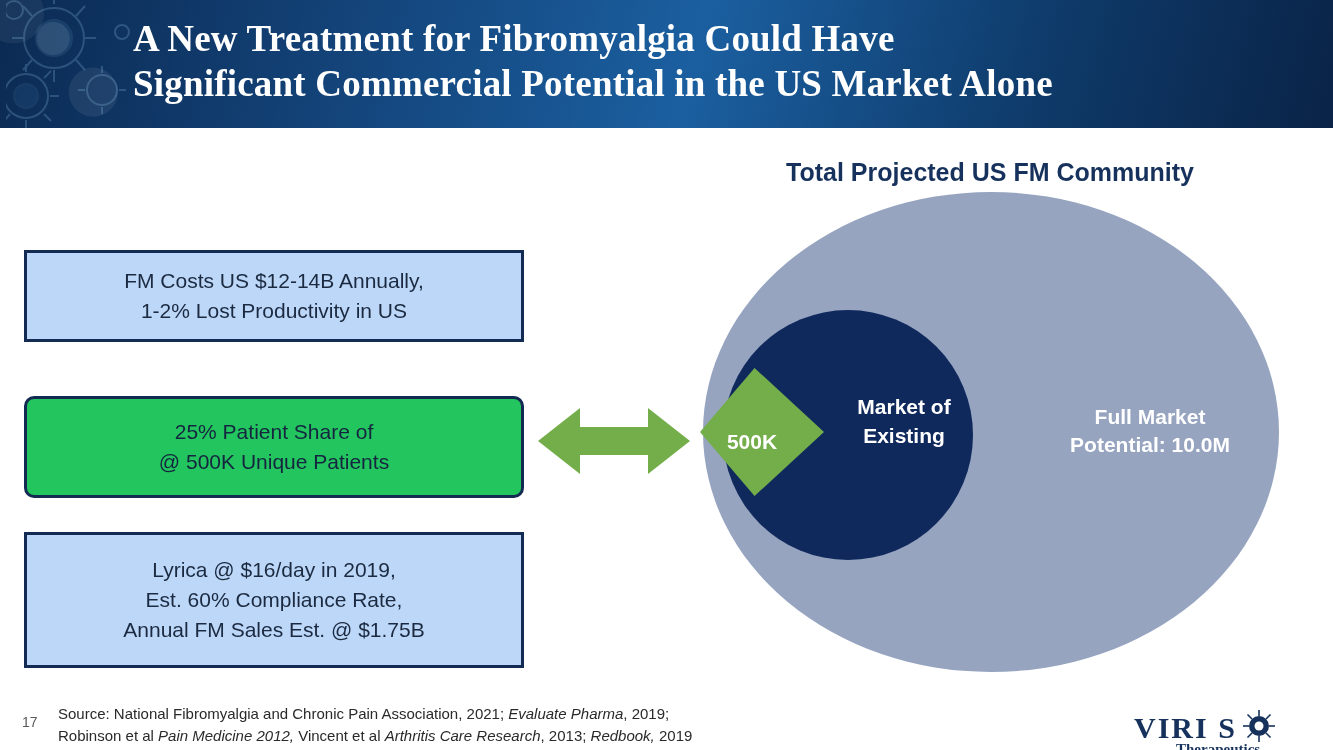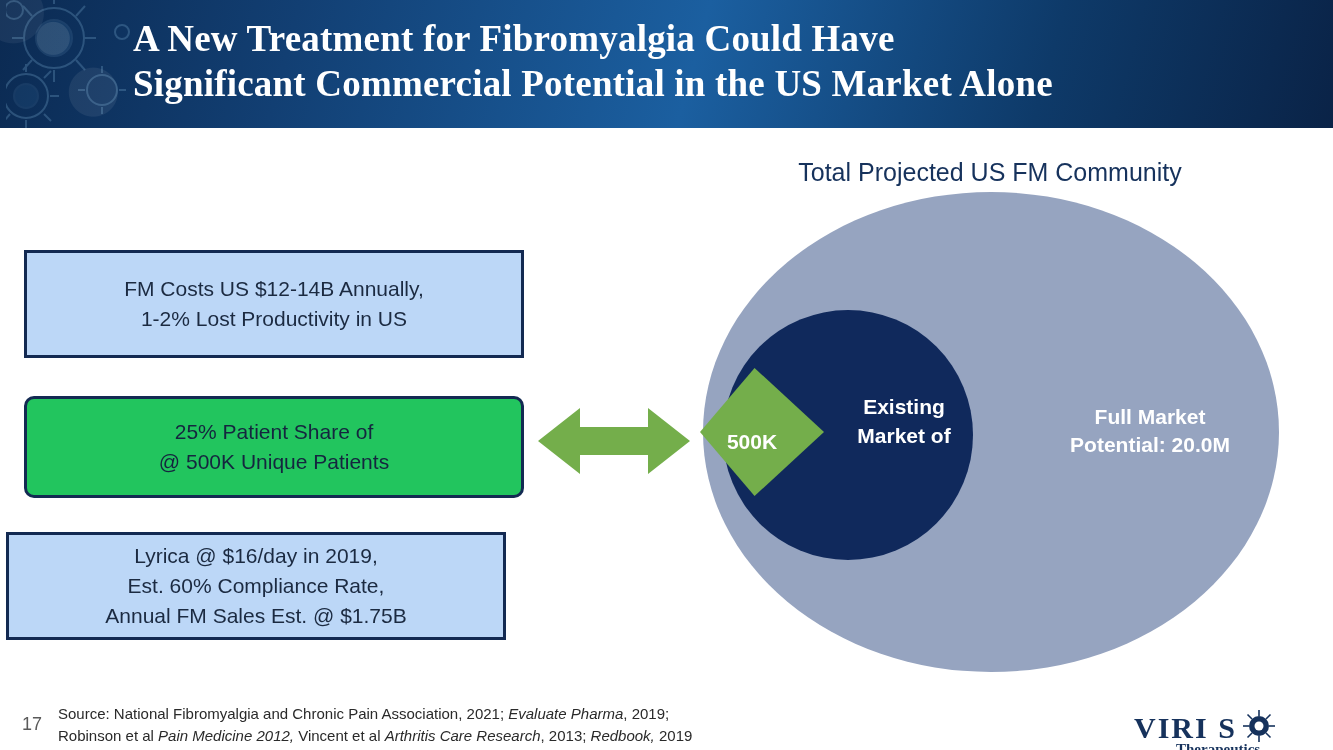--- a/index.html
+++ b/index.html
@@ -64,43 +64,43 @@
     justify-content: center;
     text-align: center;
     color: #1b2a41;
     font-size: 21px;
     line-height: 30px;
   }
   .callout .txt { display: block; }
   .callout-blue { background: #bcd7f7; }
   .callout-green { background: #22c55e; color: #15253f; border-radius: 10px; }
 
-  #callout-1 { left: 24px; top: 250px; width: 500px; height: 108px; }
+  #callout-1 { left: 24px; top: 250px; width: 500px; height: 92px; }
   #callout-2 { left: 24px; top: 396px; width: 500px; height: 102px; }
-  #callout-3 { left: 6px; top: 532px; width: 500px; height: 108px; }
+  #callout-3 { left: 24px; top: 532px; width: 500px; height: 136px; }
 
   
   .arrow-wrap {
     position: absolute;
     left: 538px;
     top: 404px;
     width: 152px;
     height: 74px;
   }
 
   
   .venn-title {
     position: absolute;
     left: 690px;
     top: 158px;
     width: 600px;
     text-align: center;
     color: #16325c;
     font-size: 25px;
-    font-weight: normal;
+    font-weight: bold;
   }
   .big-circle {
     position: absolute;
     left: 703px;
     top: 192px;
     width: 576px;
     height: 480px;
     border-radius: 50%;
     background: #96a4c0;
   }
@@ -154,21 +154,21 @@
     font-weight: bold;
     line-height: 28px;
   }
 
   
   .page-number {
     position: absolute;
     left: 22px;
     top: 714px;
     color: #5a5a5a;
-    font-size: 18px;
+    font-size: 14px;
   }
   .source {
     position: absolute;
     left: 58px;
     top: 703px;
     width: 900px;
     color: #2a2a2a;
     font-size: 15px;
     line-height: 22px;
   }
@@ -281,27 +281,27 @@
 
 <div class="venn-title">Total Projected US FM Community</div>
 
 <div class="big-circle"></div>
 <div class="inner-circle"></div>
 <div class="green-diamond"></div>
 
 <div class="label-500k">500K</div>
 
 <div class="label-existing">
+  <span style="display:block">Market of</span>
   <span style="display:block">Existing</span>
-  <span style="display:block">Market of</span>
 </div>
 
 <div class="label-full">
   <span style="display:block">Full Market</span>
-  <span style="display:block">Potential: 20.0M</span>
+  <span style="display:block">Potential: 10.0M</span>
 </div>
 
 <div class="page-number">17</div>
 
 <div class="source">
   <div><span>Source: National Fibromyalgia and Chronic Pain Association, 2021; </span><em>Evaluate Pharma</em><span>, 2019;</span></div>
   <div><span>Robinson et al </span><em>Pain Medicine 2012,</em><span> Vincent et al </span><em>Arthritis Care Research</em><span>, 2013; </span><em>Redbook,</em><span> 2019</span></div>
 </div>
 
 <div class="logo">

